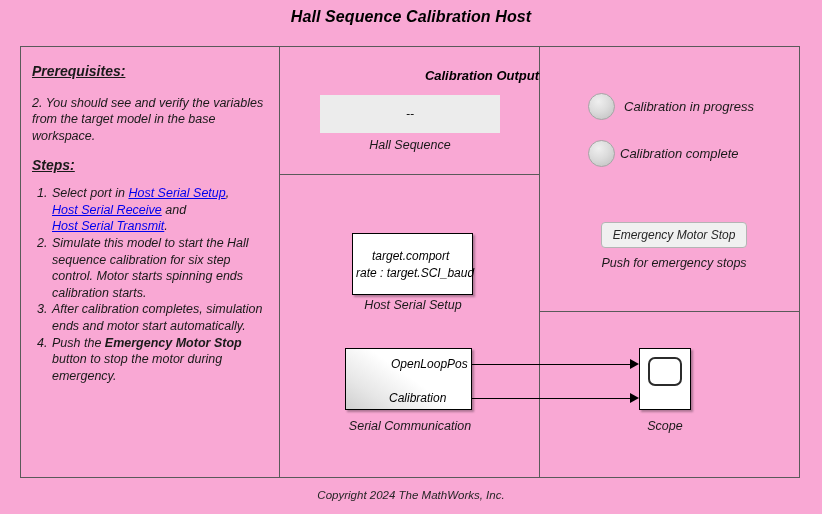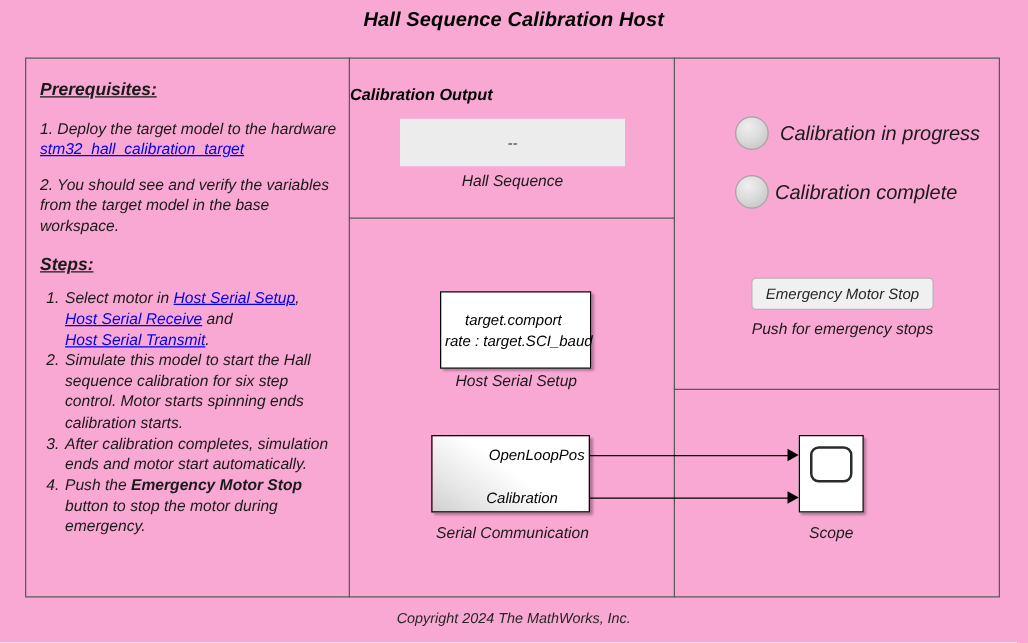--- a/index.html
+++ b/index.html
@@ -82,21 +82,21 @@
     list-style-position: outside;
   }
   ol.steps li {
     margin-bottom: 0px;
     padding-left: 1px;
   }
   .bold-inline { font-weight: bold; }
   
   .panel-title {
     position: absolute;
-    text-align: left;
+    text-align: right;
     font-size: 13px;
     font-weight: bold;
   }
   .display-box {
     position: absolute;
     background: #ececec;
     border: none;
     display: flex;
     align-items: center;
     justify-content: center;
@@ -158,21 +158,21 @@
     position: absolute;
     width: 27px;
     height: 27px;
     border-radius: 50%;
     background: radial-gradient(circle at 38% 30%, #efefef 0%, #dcdcdc 45%, #bdbdbd 100%);
     border: 1px solid #a5a5a5;
     box-sizing: border-box;
   }
   .lamp-label {
     position: absolute;
-    font-size: 16px;
+    font-size: 13px;
     color: #1a1a1a;
     white-space: nowrap;
   }
   
   .push-button {
     position: absolute;
     background: #f0f0f0;
     border: 1px solid #b4b4b4;
     border-radius: 4px;
     box-sizing: border-box;
@@ -212,34 +212,30 @@
   <div class="vdiv" style="left:279px;"></div>
   <div class="vdiv" style="left:539px;"></div>
   <div class="hdiv" style="left:279px; top:174px; width:261px;"></div>
   <div class="hdiv" style="left:539px; top:311px; width:261px;"></div>
 
   <div class="left-panel">
     <div>
       <span class="heading">Prerequisites:</span>
     </div>
 
-    <div class="para">
-      <span>1. Deploy the target model to the hardware</span><br>
-      <span class="link">stm32_hall_calibration_target</span>
-    </div>
 
     <div class="para">2. You should see and verify the variables from the target model in the base workspace.</div>
 
     <div class="para">
       <span class="heading">Steps:</span>
     </div>
 
     <ol class="steps">
       <li>
-        <span>Select motor in </span><span class="link">Host Serial Setup</span><span>, </span><br><span class="link">Host Serial Receive</span><span> and </span><br><span class="link">Host Serial Transmit</span><span>.</span>
+        <span>Select port in </span><span class="link">Host Serial Setup</span><span>, </span><br><span class="link">Host Serial Receive</span><span> and </span><br><span class="link">Host Serial Transmit</span><span>.</span>
       </li>
       <li>Simulate this model to start the Hall sequence calibration for six step control. Motor starts spinning ends calibration starts.</li>
       <li>After calibration completes, simulation ends and motor start automatically.</li>
       <li>
         <span>Push the </span><span class="bold-inline">Emergency Motor Stop</span><span> button to stop the motor during emergency.</span>
       </li>
     </ol>
   </div>
 
   <div class="panel-title" style="left:280px; top:68px; width:259px;">Calibration Output</div>

